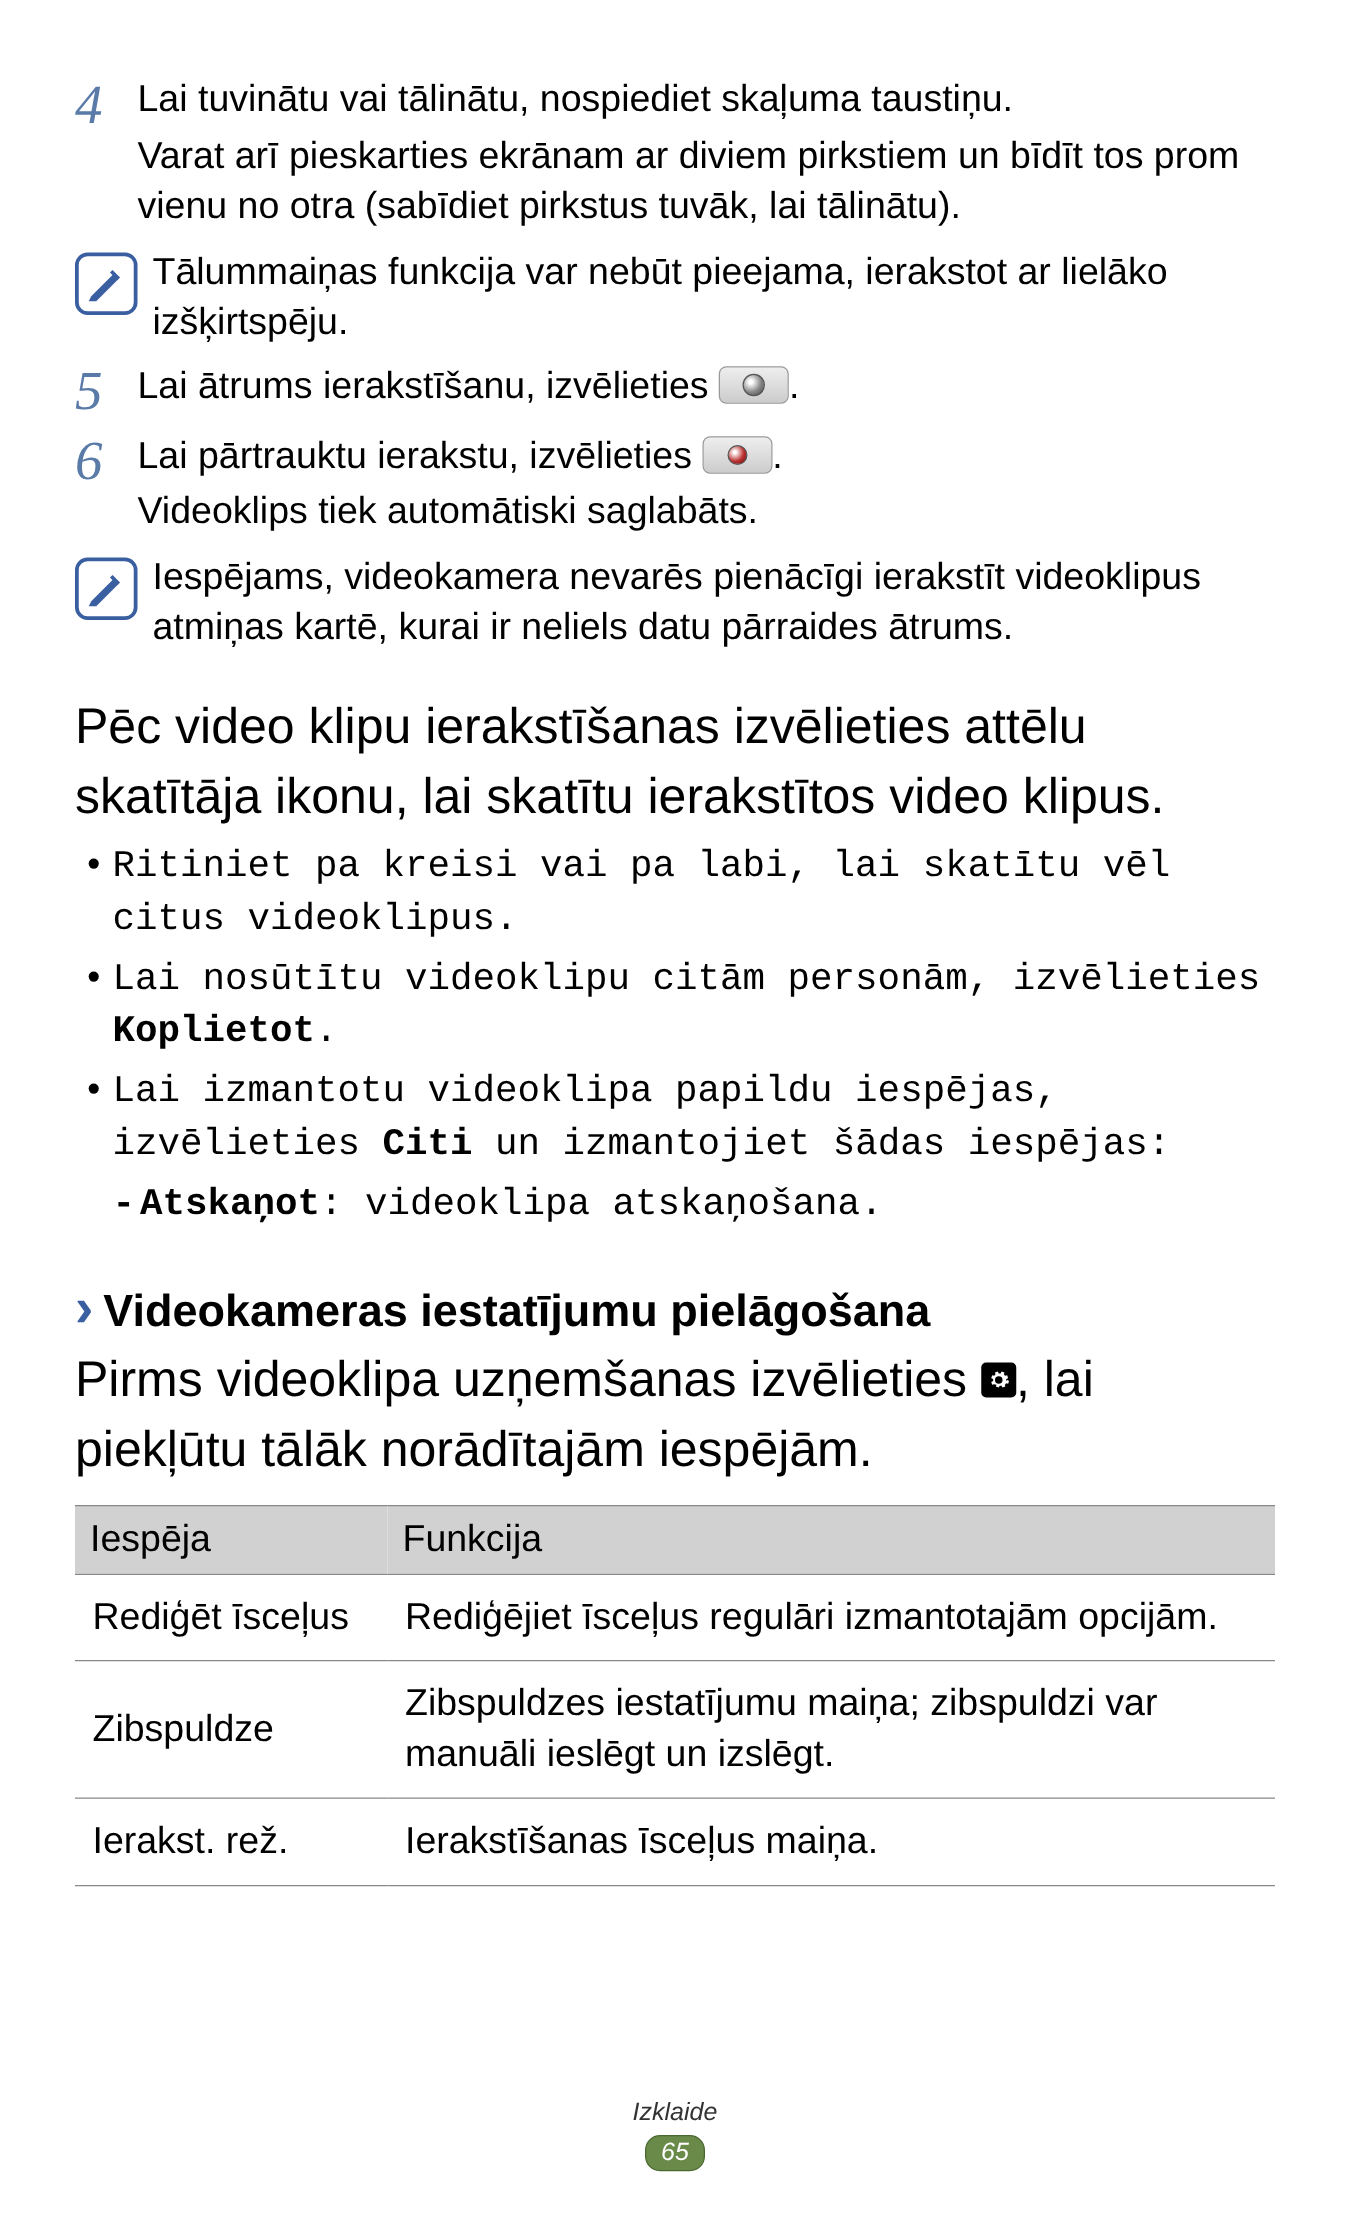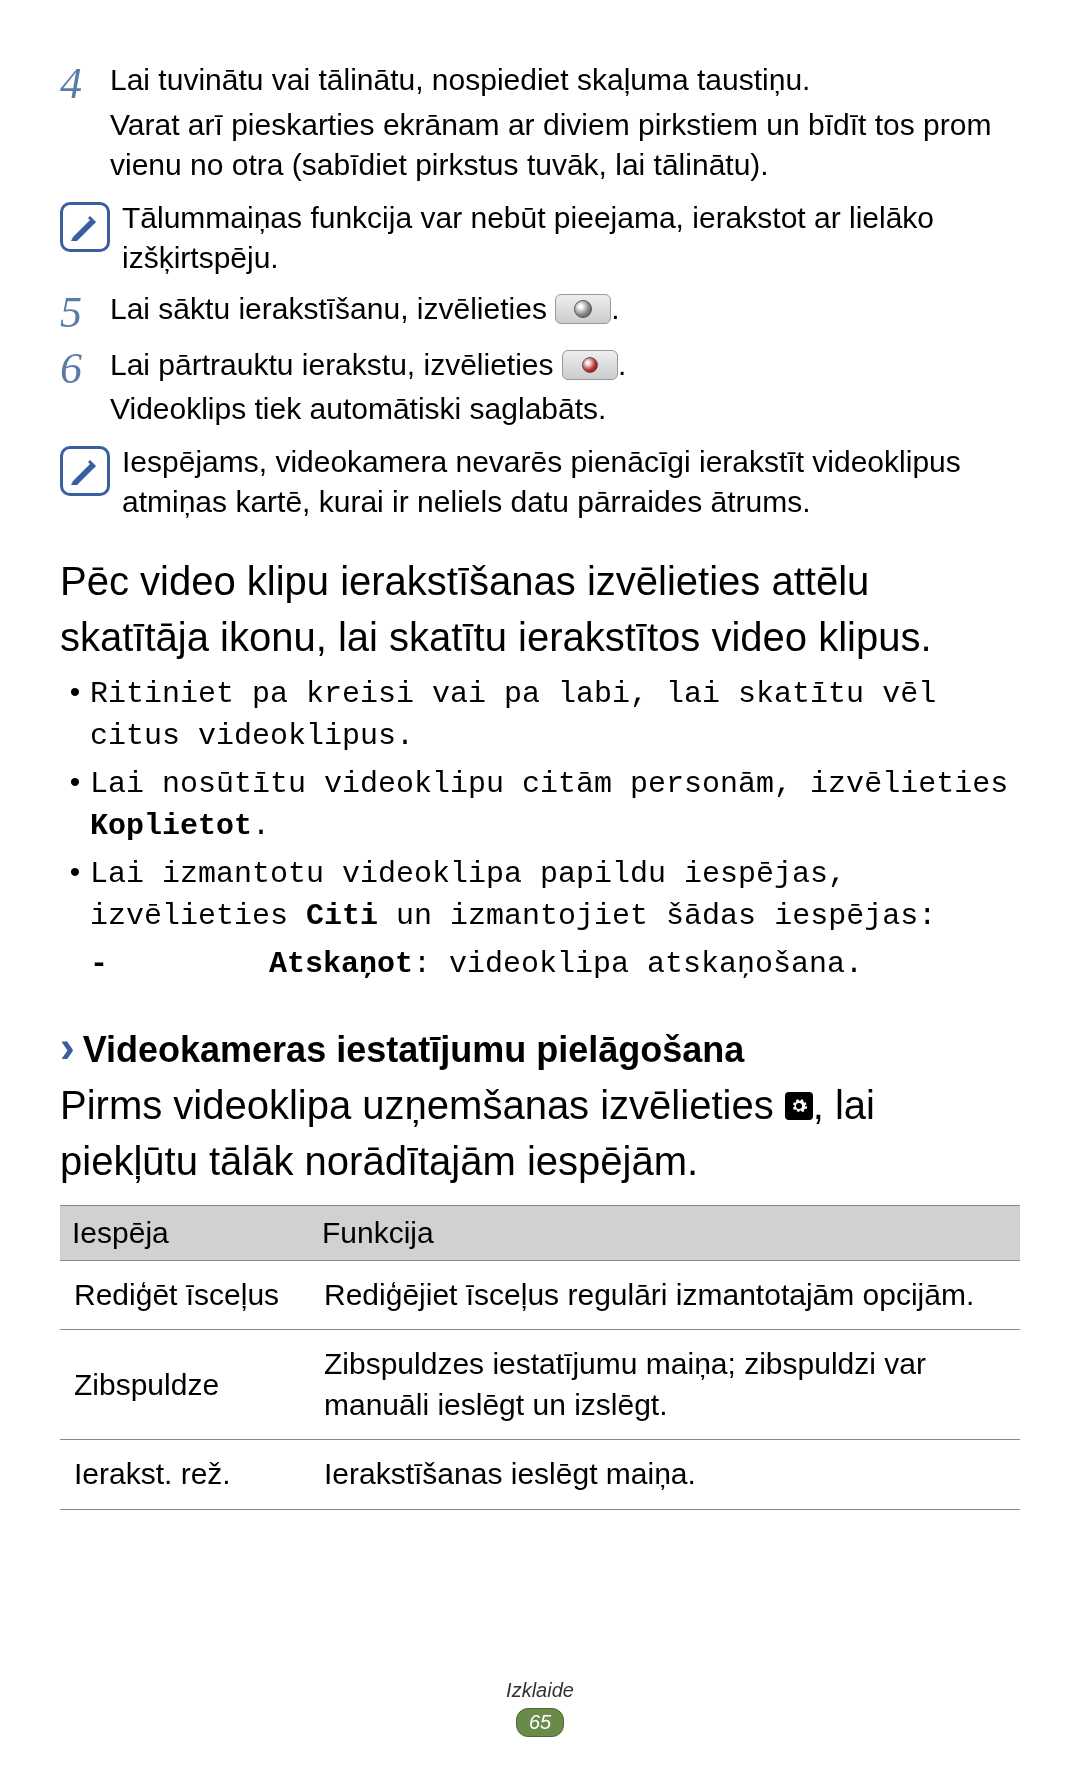--- a/index.html
+++ b/index.html
@@ -112,21 +112,20 @@
   }
   ul.bullets > li::before {
     content: "•";
     position: absolute;
     left: 6px;
     top: 0;
   }
   ul.sublist {
     list-style: none;
     margin-top: 6px;
-    text-align: center;
   }
   ul.sublist > li {
     font-size: 30px;
     line-height: 1.4;
     padding-left: 22px;
     position: relative;
     margin-bottom: 4px;
   }
   ul.sublist > li::before {
     content: "-";
@@ -216,21 +215,21 @@
           <path d="M20 6 L26 12" stroke="#3a5fa0" stroke-width="3" fill="none"></path>
         </svg>
     </div>
     <div class="note-body">Tālummaiņas funkcija var nebūt pieejama, ierakstot ar lielāko izšķirtspēju.</div>
   </div>
 
   <div class="step">
     <div class="step-num">5</div>
     <div class="step-body">
       <p>
-        <span>Lai sāktu ierakstīšanu, izvēlieties </span>
+        <span>Lai ātrums ierakstīšanu, izvēlieties </span>
         <span class="inline-btn">
             <span class="lens"></span>
           </span><span>.</span>
       </p>
     </div>
   </div>
 
   <div class="step">
     <div class="step-num">6</div>
     <div class="step-body">
@@ -296,21 +295,21 @@
       <tr>
         <td>Rediģēt īsceļus</td>
         <td>Rediģējiet īsceļus regulāri izmantotajām opcijām.</td>
       </tr>
       <tr>
         <td>Zibspuldze</td>
         <td>Zibspuldzes iestatījumu maiņa; zibspuldzi var manuāli ieslēgt un izslēgt.</td>
       </tr>
       <tr>
         <td>Ierakst. rež.</td>
-        <td>Ierakstīšanas ieslēgt maiņa.</td>
+        <td>Ierakstīšanas īsceļus maiņa.</td>
       </tr>
     </tbody>
   </table>
 
 </div>
 
 <div class="footer">
   <div class="footer-label">Izklaide</div>
   <div class="footer-badge">65</div>
 </div>

